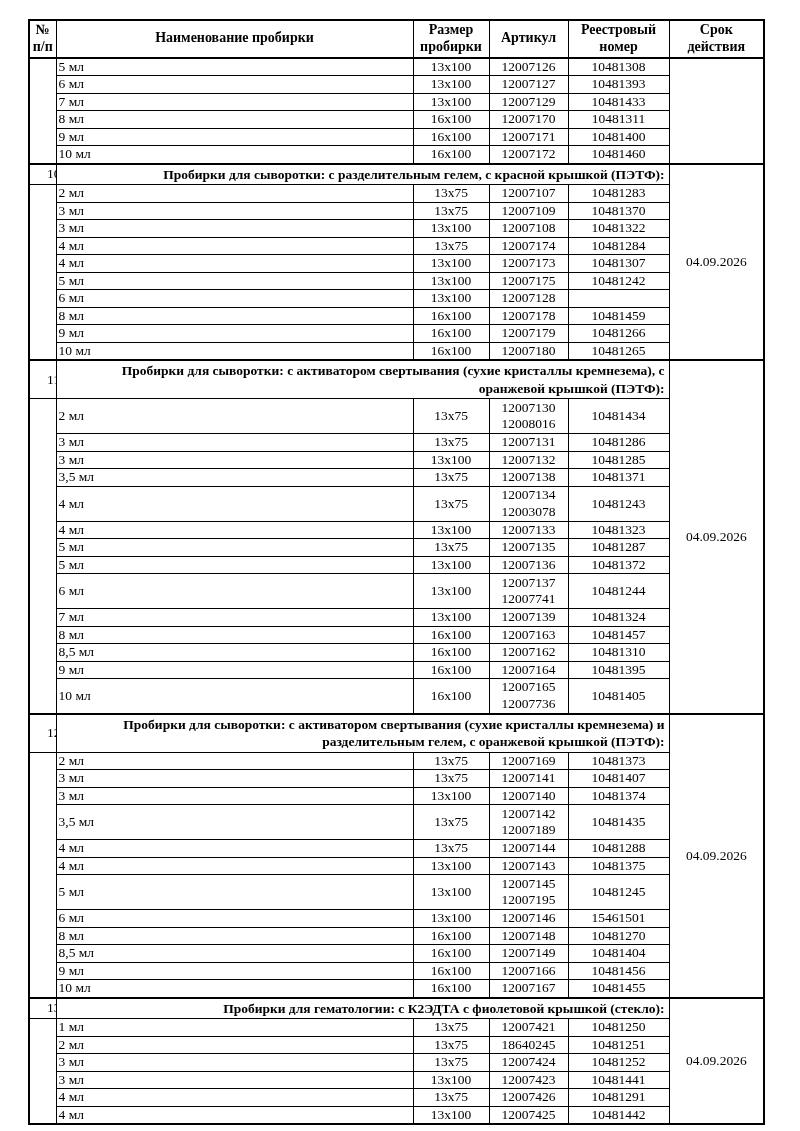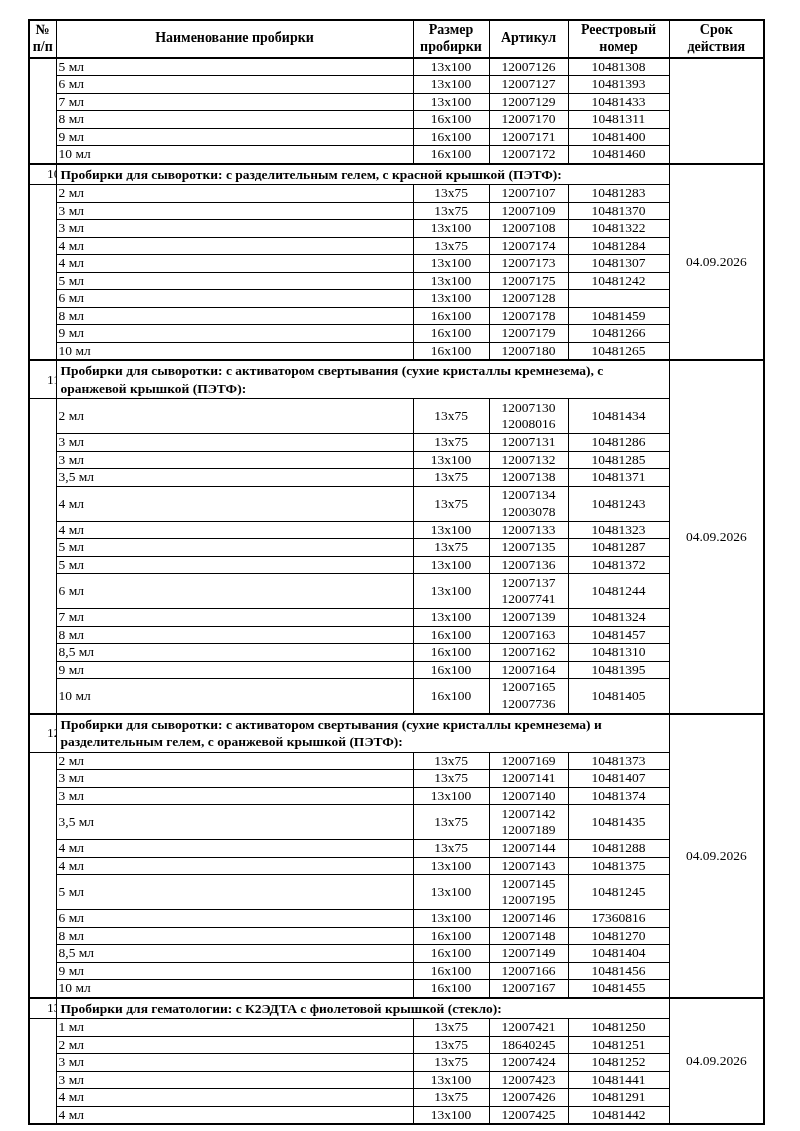--- a/index.html
+++ b/index.html
@@ -53,21 +53,21 @@
 
   td.name-cell {
     text-align: left;
     white-space: nowrap;
   }
   td.center { text-align: center; }
   td.article-cell div { line-height: 16.5px; }
 
   tr.section-row td.title-cell {
     font-weight: bold;
-    text-align: left;
+    text-align: right;
     line-height: 17.5px;
     padding: 1px 4px;
   }
   tr.section-row td.num-cell {
     text-align: center;
     padding: 0 17px;
   }
   td.sec-top { border-top: 2px solid #000; }
   td.validity-cell {
     text-align: center;
@@ -419,21 +419,21 @@
             <div>12007195</div>
           </td>
           <td class="center">10481245</td>
         </tr>
         <tr class="sgl">
           <td class="name-cell">6 мл</td>
           <td class="center">13x100</td>
           <td class="center article-cell">
             <div>12007146</div>
           </td>
-          <td class="center">17360816</td>
+          <td class="center">15461501</td>
         </tr>
         <tr class="sgl">
           <td class="name-cell">8 мл</td>
           <td class="center">16x100</td>
           <td class="center article-cell">
             <div>12007148</div>
           </td>
           <td class="center">10481270</td>
         </tr>
         <tr class="sgl">

